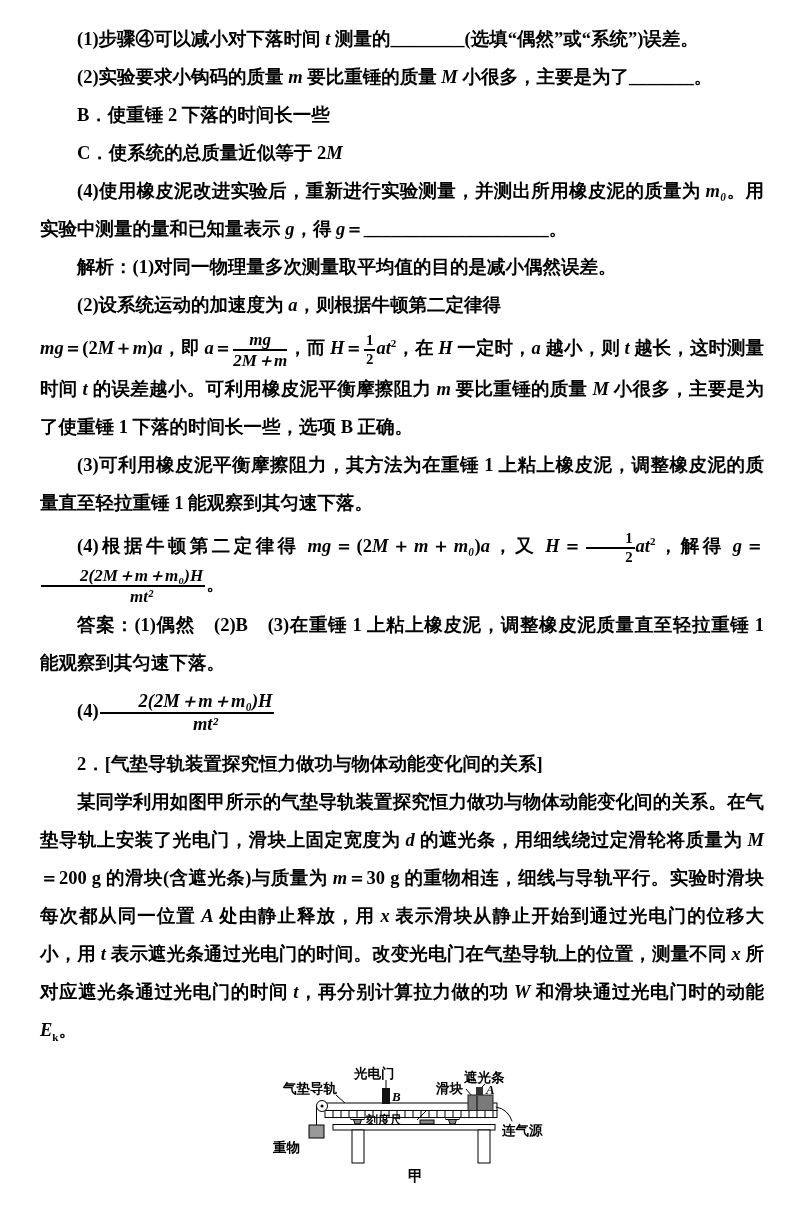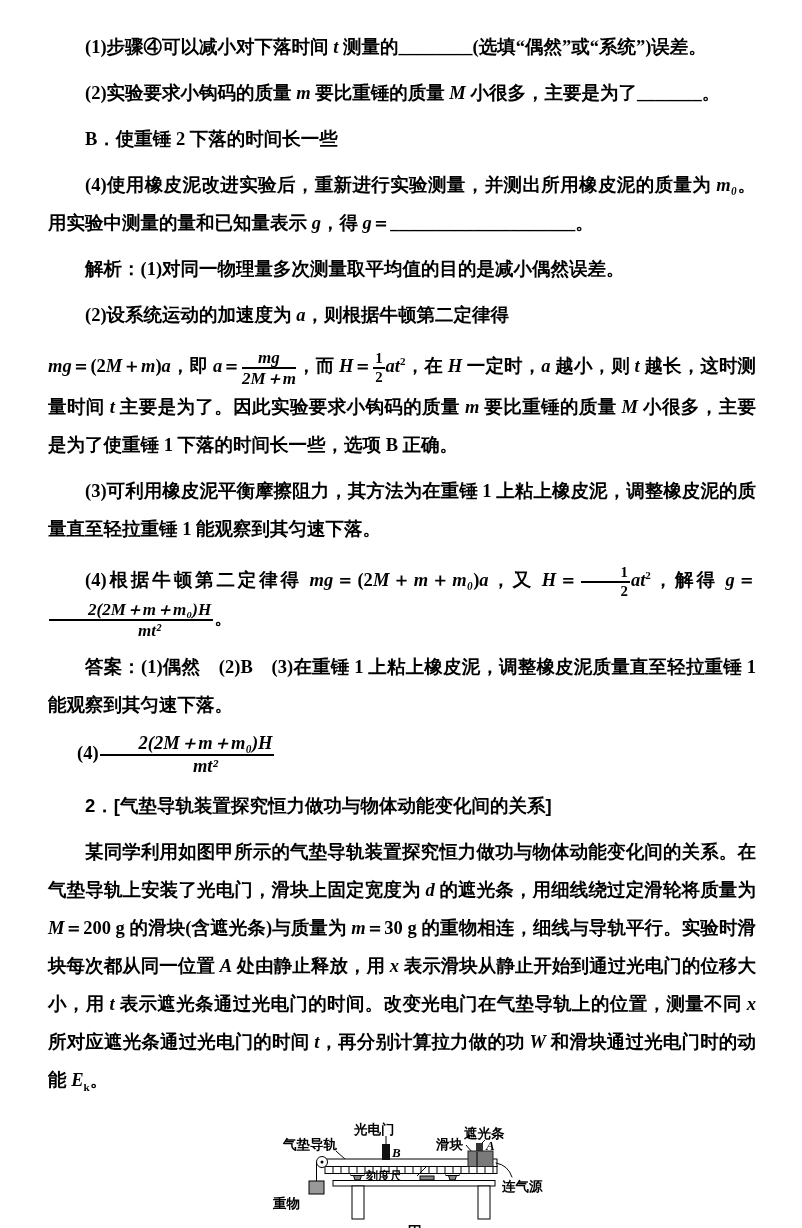--- a/index.html
+++ b/index.html
@@ -2,24 +2,24 @@
 <html lang="zh"><head>
 <meta charset="utf-8">
 <style>
   html,body{margin:0;padding:0}
   body{
     width:802px;height:1228px;overflow:hidden;background:#ffffff;color:#000;
     font-family:"Liberation Serif","DejaVu Serif",serif;
     font-weight:700;font-size:18.5px;
   }
   .page{padding:20px 38px 0 40px}
-  .p{margin:8px;line-height:38px;text-align:justify}
+  .p{margin:0;line-height:38px;text-align:justify}
   .ind{text-indent:2em}
   .it{font-style:italic}
-  .hei{font-family:Liberation Sans, sans-serif}
+  .hei{font-family:Liberation Serif, serif}
   .frac{
     display:inline-flex;flex-direction:column;text-align:center;
     vertical-align:middle;line-height:1.12;font-size:0.92em;padding:0 1px;
   }
   .frac .num{border-bottom:2px solid #000;padding:0 2px}
   .frac.it{font-style:italic}
   .frac.half{font-size:0.8em;font-style:normal}
   sup{font-size:0.6em}
   sub{font-size:0.6em}
   .frac-line{line-height:1.05;margin:9px 0 10px}
@@ -35,36 +35,37 @@
 
 <div class="page">
 
   <p class="p ind"><span>(1)步骤④可以减小对下落时间 </span><span class="it">t</span><span> 测量的</span><span>________</span><span>(选填“偶然”或“系统”)误差。</span></p>
 
   <p class="p ind"><span>(2)实验要求小钩码的质量 </span><span class="it">m</span><span> 要比重锤的质量 </span><span class="it">M</span><span> 小很多，主要是为了</span><span>_______</span><span>。</span></p>
 
 
   <p class="p ind"><span>B．使重锤 2 下落的时间长一些</span></p>
 
+  <p class="p ind"><span>C．使系统的总质量近似等于 2</span><span class="it">M</span></p>
 
 
 
   <p class="p ind"><span>(4)使用橡皮泥改进实验后，重新进行实验测量，并测出所用橡皮泥的质量为 </span><span class="it">m₀</span><span>。用实验中测量的量和已知量表示 </span><span class="it">g</span><span>，得 </span><span class="it">g</span><span>＝</span><span>____________________</span><span>。</span></p>
 
   <p class="p ind"><span class="hei">解析：</span><span>(1)对同一物理量多次测量取平均值的目的是减小偶然误差。</span></p>
 
   <p class="p ind"><span>(2)设系统运动的加速度为 </span><span class="it">a</span><span>，则根据牛顿第二定律得</span></p>
 
   <p class="p"><span class="it">mg</span><span>＝(2</span><span class="it">M</span><span>＋</span><span class="it">m</span><span>)</span><span class="it">a</span><span>，即 </span><span class="it">a</span><span>＝</span><span class="frac it">
         <span class="num">mg</span>
         <span class="den">2M＋m</span>
       </span><span>，而 </span><span class="it">H</span><span>＝</span><span class="frac half">
         <span class="num">1</span>
         <span class="den">2</span>
-      </span><span class="it">at</span><sup>2</sup><span>，在 </span><span class="it">H</span><span> 一定时，</span><span class="it">a</span><span> 越小，则 </span><span class="it">t</span><span> 越长，这时测量时间 </span><span class="it">t</span><span> 主要是为了。因此实验要求小钩码的质量 </span><span class="it">m</span><span> 要比重锤的质量 </span><span class="it">M</span><span> 小很多，主要是为了使重锤 1 下落的时间长一些，选项 B 正确。</span></p>
+      </span><span class="it">at</span><sup>2</sup><span>，在 </span><span class="it">H</span><span> 一定时，</span><span class="it">a</span><span> 越小，则 </span><span class="it">t</span><span> 越长，这时测量时间 </span><span class="it">t</span><span> 的误差越小。可利用橡皮泥平衡摩擦阻力 </span><span class="it">m</span><span> 要比重锤的质量 </span><span class="it">M</span><span> 小很多，主要是为了使重锤 1 下落的时间长一些，选项 B 正确。</span></p>
 
   <p class="p ind"><span>(3)可利用橡皮泥平衡摩擦阻力，其方法为在重锤 1 上粘上橡皮泥，调整橡皮泥的质量直至轻拉重锤 1 能观察到其匀速下落。</span></p>
 
   <p class="p ind"><span>(4)根据牛顿第二定律得 </span><span class="it">mg</span><span>＝(2</span><span class="it">M</span><span>＋</span><span class="it">m</span><span>＋</span><span class="it">m₀</span><span>)</span><span class="it">a</span><span>，又 </span><span class="it">H</span><span>＝</span><span class="frac half">
         <span class="num">1</span>
         <span class="den">2</span>
       </span><span class="it">at</span><sup>2</sup><span>，解得 </span><span class="it">g</span><span>＝</span><span class="frac it">
         <span class="num">2(2M＋m＋m₀)H</span>
         <span class="den">mt²</span>
       </span><span>。</span></p>

